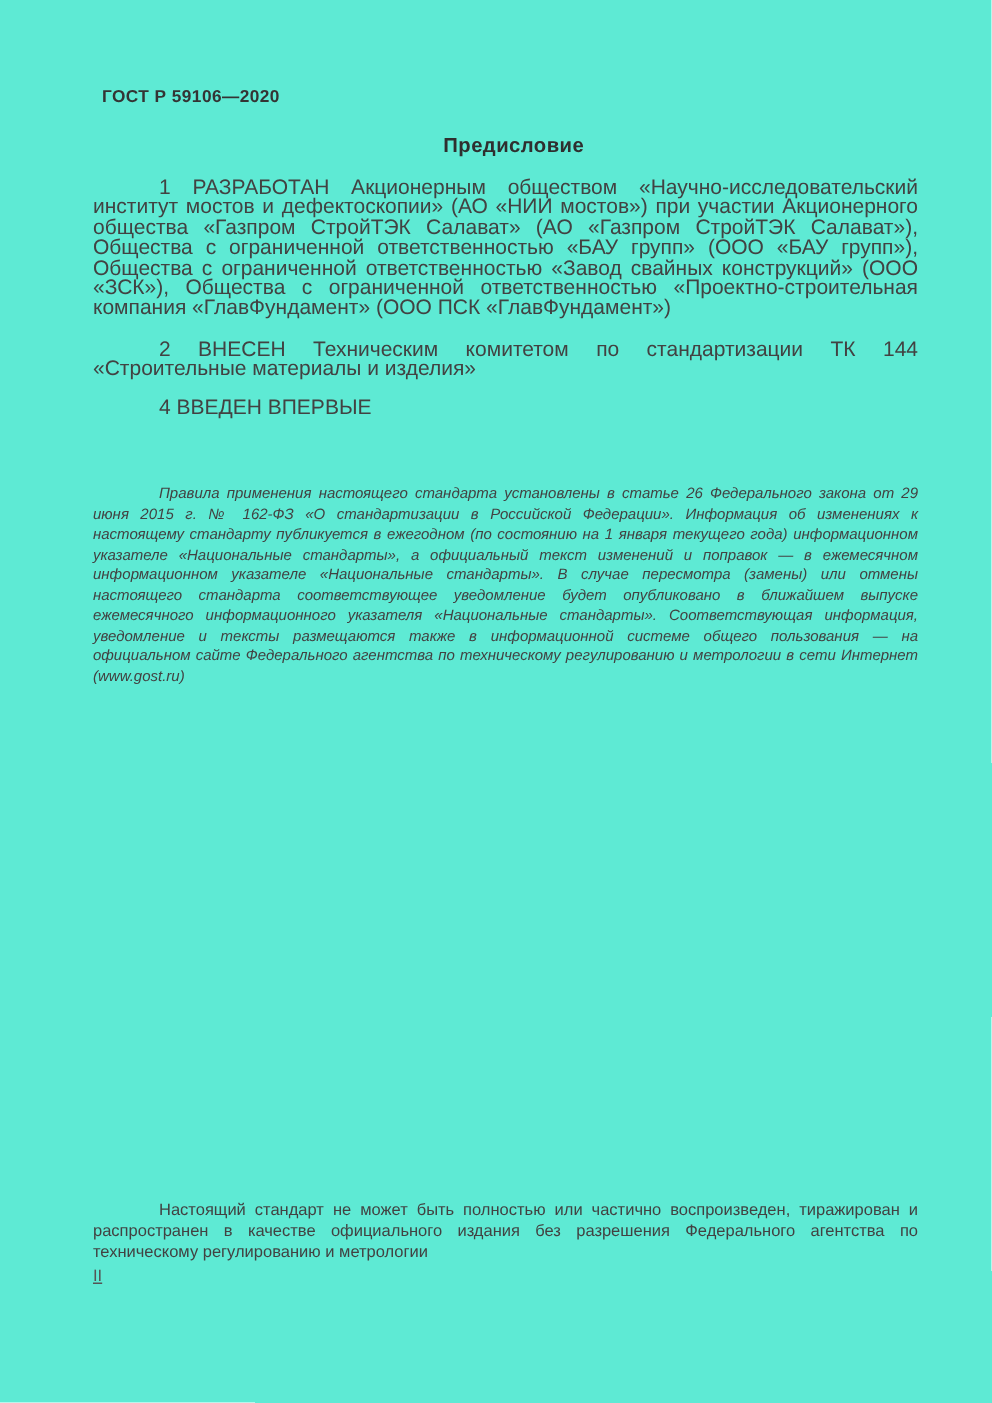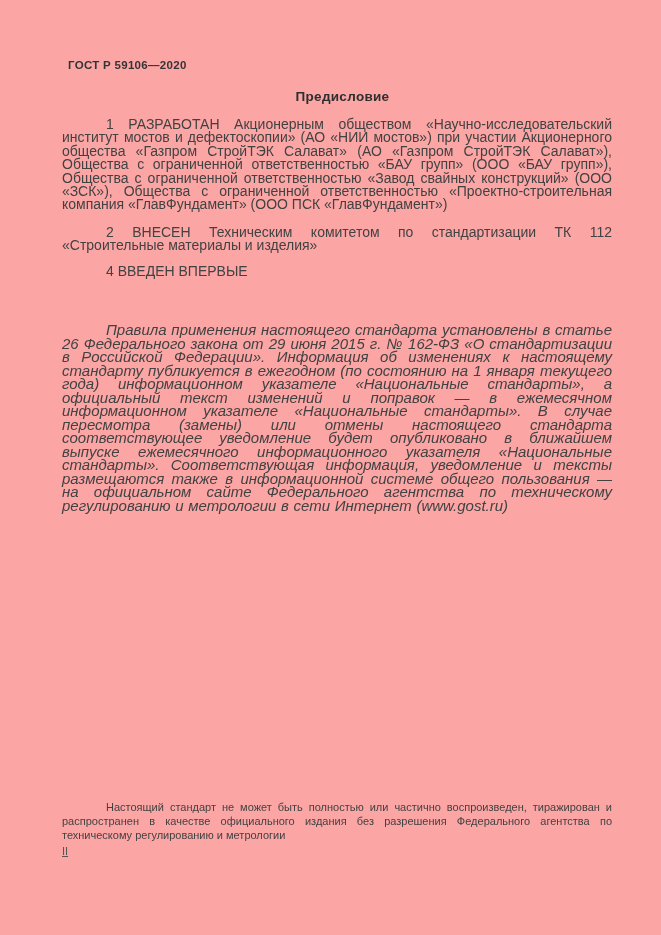--- a/index.html
+++ b/index.html
@@ -4,21 +4,21 @@
 <style>
   html, body {
     margin: 0;
     padding: 0;
     background: #ffffff;
   }
   .page {
     position: relative;
     width: 661px;
     height: 935px;
-    background: #fca5a5;
+    background: #5eead4;
     font-family: "Liberation Sans", sans-serif;
     color: #424242;
     overflow: hidden;
   }
   .doc-code {
     position: absolute;
     top: 59px;
     left: 68px;
     font-size: 11.5px;
     font-weight: bold;
@@ -52,21 +52,21 @@
     text-align: justify;
     text-indent: 44px;
     color: #424242;
   }
   .para.p2 { margin-bottom: 12px; }
   .para.p4 { margin-bottom: 0; }
   .para.legal {
     margin-top: 45px;
     margin-bottom: 0;
     font-style: italic;
-    font-size: 15px;
+    font-size: 10px;
     line-height: 13.5px;
     word-spacing: 0.5px;
   }
   .copyright {
     position: absolute;
     top: 774px;
     left: 62px;
     width: 550px;
     margin: 0;
     text-align: right;
@@ -98,21 +98,21 @@
 <body>
 
 <div class="page">
 
   <div class="doc-code">ГОСТ Р 59106—2020</div>
 
   <h1 class="doc-title">Предисловие</h1>
 
   <div class="foreword">
     <p class="para p1">1 РАЗРАБОТАН Акционерным обществом «Научно-исследовательский институт мостов и дефектоскопии» (АО «НИИ мостов») при участии Акционерного общества «Газпром СтройТЭК Салават» (АО «Газпром СтройТЭК Салават»), Общества с ограниченной ответственностью «БАУ групп» (ООО «БАУ групп»), Общества с ограниченной ответственностью «Завод свайных конструкций» (ООО «ЗСК»), Общества с ограниченной ответственностью «Проектно-строительная компания «ГлавФундамент» (ООО ПСК «ГлавФундамент»)</p>
-    <p class="para p2">2 ВНЕСЕН Техническим комитетом по стандартизации ТК 112 «Строительные материалы и изделия»</p>
+    <p class="para p2">2 ВНЕСЕН Техническим комитетом по стандартизации ТК 144 «Строительные материалы и изделия»</p>
     <p class="para p4">4 ВВЕДЕН ВПЕРВЫЕ</p>
     <p class="para legal">Правила применения настоящего стандарта установлены в статье 26 Федерального закона от 29 июня 2015 г. № 162-ФЗ «О стандартизации в Российской Федерации». Информация об изменениях к настоящему стандарту публикуется в ежегодном (по состоянию на 1 января текущего года) информационном указателе «Национальные стандарты», а официальный текст изменений и поправок — в ежемесячном информационном указателе «Национальные стандарты». В случае пересмотра (замены) или отмены настоящего стандарта соответствующее уведомление будет опубликовано в ближайшем выпуске ежемесячного информационного указателя «Национальные стандарты». Соответствующая информация, уведомление и тексты размещаются также в информационной системе общего пользования — на официальном сайте Федерального агентства по техническому регулированию и метрологии в сети Интернет (www.gost.ru)</p>
   </div>
 
 
   <p class="distribution">Настоящий стандарт не может быть полностью или частично воспроизведен, тиражирован и распространен в качестве официального издания без разрешения Федерального агентства по техническому регулированию и метрологии</p>
 
   <div class="page-num">II</div>
 
 </div>

